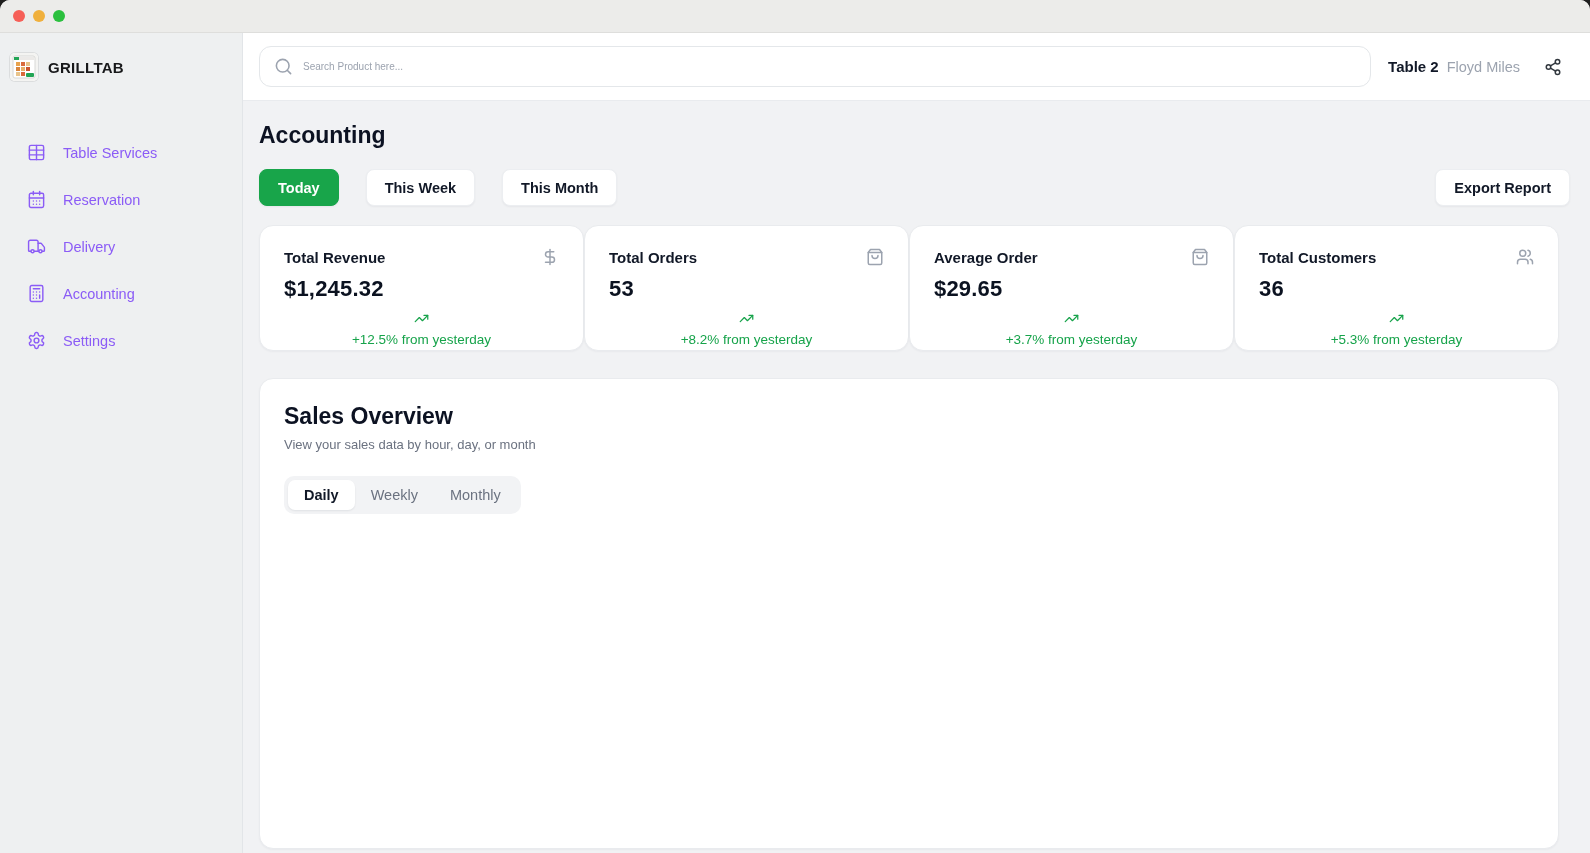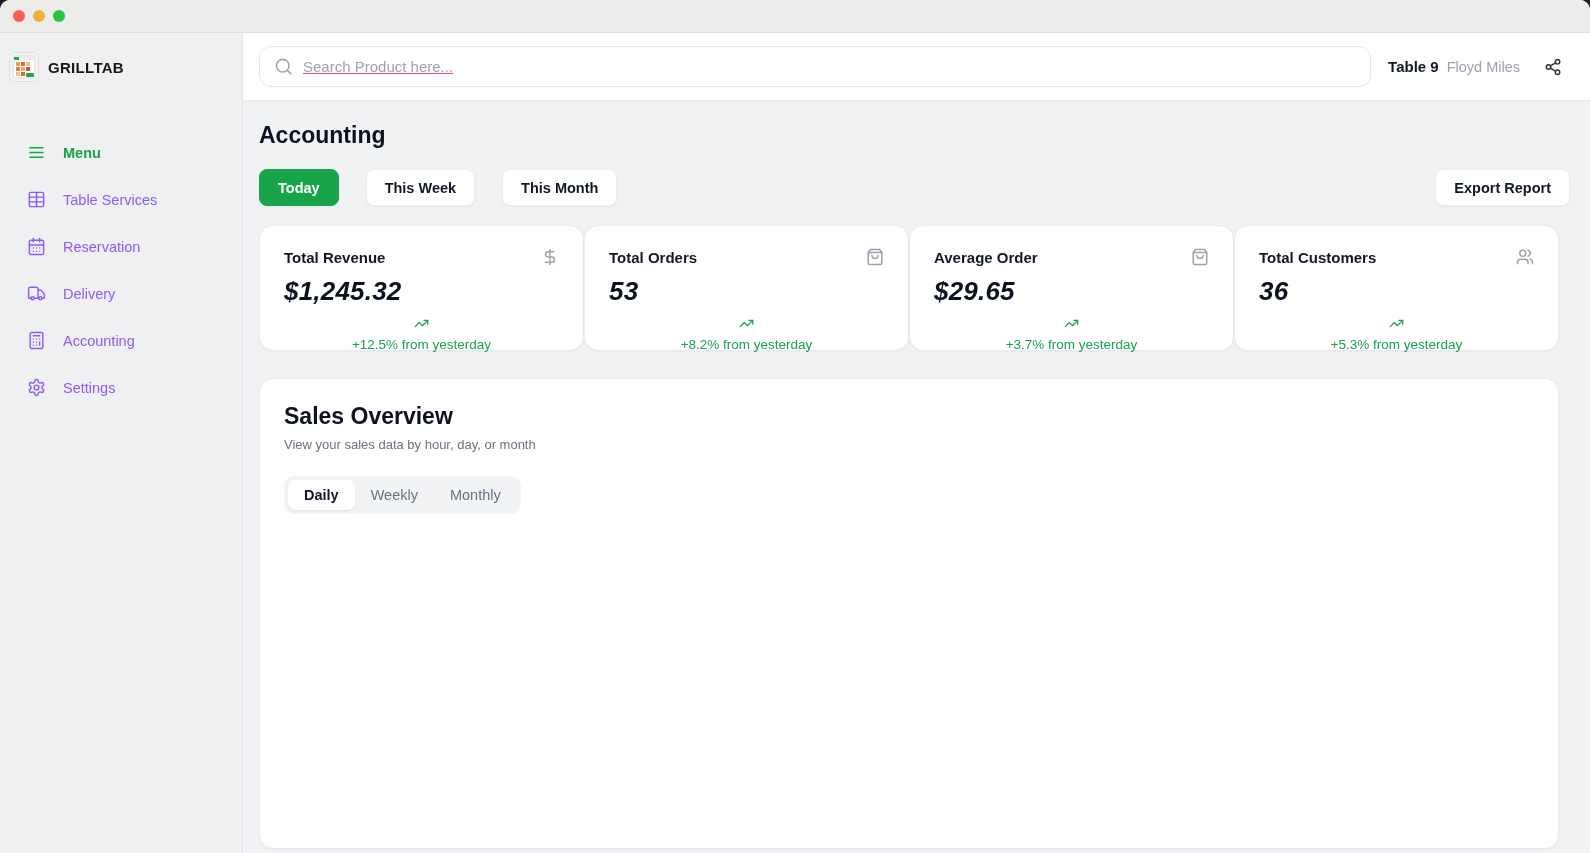--- a/index.html
+++ b/index.html
@@ -31,22 +31,22 @@
   .nav-item.active { color:#16a34a; font-weight:700; }
 
   
   .main { flex:1; display:flex; flex-direction:column; min-width:0; }
 
   .topbar { height:68px; flex:none; background:#ffffff; border-bottom:1px solid #e9ebee;
             display:flex; align-items:center; padding:0 28px 0 16px; }
   .search-box { flex:1; height:41px; background:#fff; border:1px solid #e4e7ea; border-radius:12px;
                 display:flex; align-items:center; padding:0 14px; gap:10px; }
   .search-box svg { width:19px; height:19px; color:#9ca3af; flex:none; }
-  .search-box input { border:none; outline:none; flex:1; font-size:15px; color:#ec4899;
-                      font-family:inherit; background:transparent;text-decoration:underline; }
+  .search-box input { border:none; outline:none; flex:1; font-size:10px; color:#c2410c;
+                      font-family:inherit; background:transparent; }
   .search-box input::placeholder { color:#9ca3af; }
   .topbar-right { display:flex; align-items:center; margin-left:17px; gap:8px; }
   .table-label { font-size:15px; font-weight:700; color:#111827; white-space:nowrap; }
   .server-name { font-size:14.5px; color:#9ca3af; white-space:nowrap; }
   .share-btn { margin-left:16px; color:#32383f; display:flex; cursor:pointer; }
   .share-btn svg { width:18px; height:18px; }
 
   .content { flex:1; background:#f1f2f4; padding:20px 31px 0 16px; overflow:hidden; }
   .page-title { font-size:23px; font-weight:700; color:#0c1222; line-height:28px; }
 
@@ -62,21 +62,21 @@
                 box-shadow:0 1px 2px rgba(16,24,40,.05); cursor:pointer; margin-right:-11px;
                 display:flex; align-items:center; font-family:inherit; }
 
   .stats { margin-top:19px; display:grid; grid-template-columns:repeat(4,1fr); gap:0; }
   .stat-card { background:#fff; border:1px solid #e9ebee; border-radius:14px; padding:22px 24px;
                height:126px; box-shadow:0 1px 2px rgba(16,24,40,.04); }
   .stat-head { display:flex; align-items:center; justify-content:space-between; }
   .stat-title { font-size:15px; font-weight:600; color:#111827; }
   .stat-icon { color:#9ca3af; display:flex; }
   .stat-icon svg { width:18px; height:18px; }
-  .stat-value { margin-top:10px; font-size:26px; font-weight:800; color:#0b1220; letter-spacing:.2px;font-style:italic; }
+  .stat-value { margin-top:10px; font-size:22px; font-weight:800; color:#0b1220; letter-spacing:.2px; }
   .stat-change { margin-top:9px; display:flex; align-items:center; gap:6px;
                  font-size:13.5px; color:#16a34a;flex-direction:column; }
   .stat-change svg { width:15px; height:15px; flex:none; }
 
   .sales-card { margin-top:27px; background:#fff; border:1px solid #e9ebee; border-radius:14px;
                 padding:24px; height:471px; box-shadow:0 1px 2px rgba(16,24,40,.04); }
   .sales-title { font-size:23px; font-weight:700; color:#0c1222; }
   .sales-subtitle { margin-top:7px; font-size:13px; color:#6b7280; }
   .seg-control { margin-top:24px; display:inline-flex; background:#f2f3f5; border-radius:10px;
                  padding:4px; }
@@ -196,26 +196,20 @@
               <rect x="16" y="14" width="4" height="4" fill="#c9542f"></rect>
             <rect x="6" y="19" width="4" height="4" fill="#e8c38a"></rect>
               <rect x="11" y="19" width="4" height="4" fill="#d96a3c"></rect>
             <rect x="16" y="20" width="8" height="4" rx="1" fill="#22a555"></rect>
           </svg>
         </span>
         <span class="brand-name">GRILLTAB</span>
       </div>
 
       <div class="nav">
-        <div class="nav-item active">
-          <svg viewBox="0 0 24 24" fill="none" stroke="currentColor" stroke-width="2.2" stroke-linecap="round" stroke-linejoin="round">
-              <use href="#i-menu"></use>
-            </svg>
-          <span>Menu</span>
-        </div>
         <div class="nav-item">
           <svg viewBox="0 0 24 24" fill="none" stroke="currentColor" stroke-width="1.8" stroke-linecap="round" stroke-linejoin="round">
               <use href="#i-table"></use>
             </svg>
           <span>Table Services</span>
         </div>
         <div class="nav-item">
           <svg viewBox="0 0 24 24" fill="none" stroke="currentColor" stroke-width="1.8" stroke-linecap="round" stroke-linejoin="round">
               <use href="#i-calendar"></use>
             </svg>
@@ -245,21 +239,21 @@
     <div class="main">
 
       <div class="topbar">
         <div class="search-box">
           <svg viewBox="0 0 24 24" fill="none" stroke="currentColor" stroke-width="2" stroke-linecap="round" stroke-linejoin="round">
               <use href="#i-search"></use>
             </svg>
           <input type="text" placeholder="Search Product here..." style="">
         </div>
         <div class="topbar-right">
-          <span class="table-label">Table 9</span>
+          <span class="table-label">Table 2</span>
           <span class="server-name">Floyd Miles</span>
           <span class="share-btn">
             <svg viewBox="0 0 24 24" fill="none" stroke="currentColor" stroke-width="2" stroke-linecap="round" stroke-linejoin="round">
                 <use href="#i-share"></use>
               </svg>
           </span>
         </div>
       </div>
 
       <div class="content">

